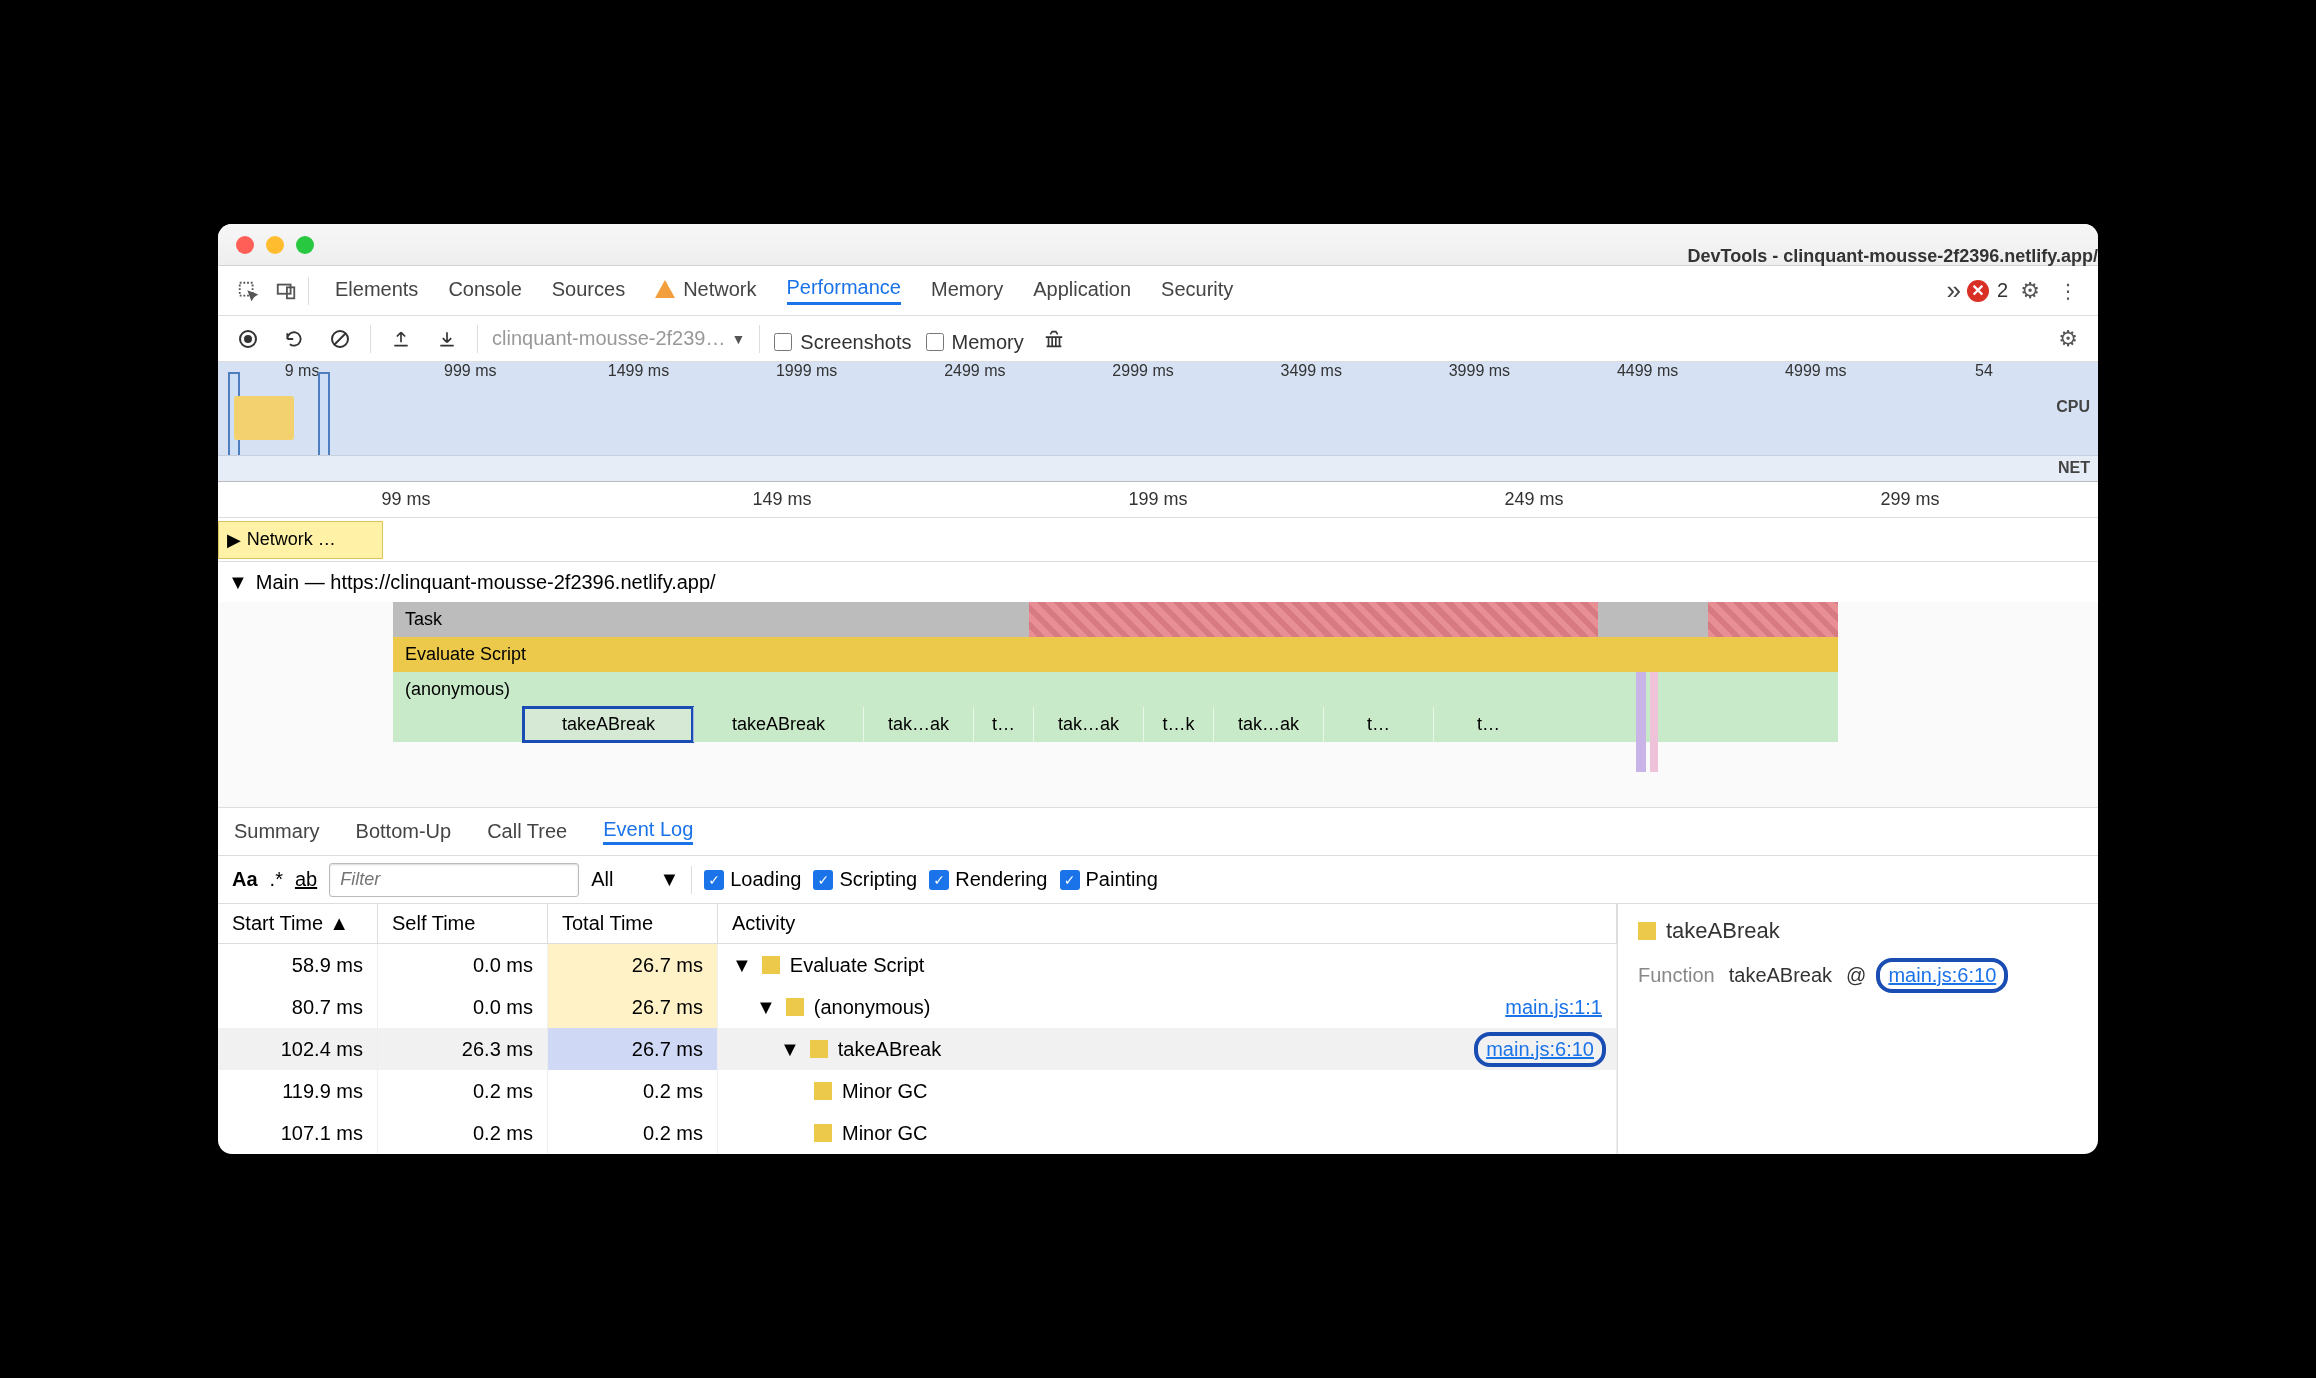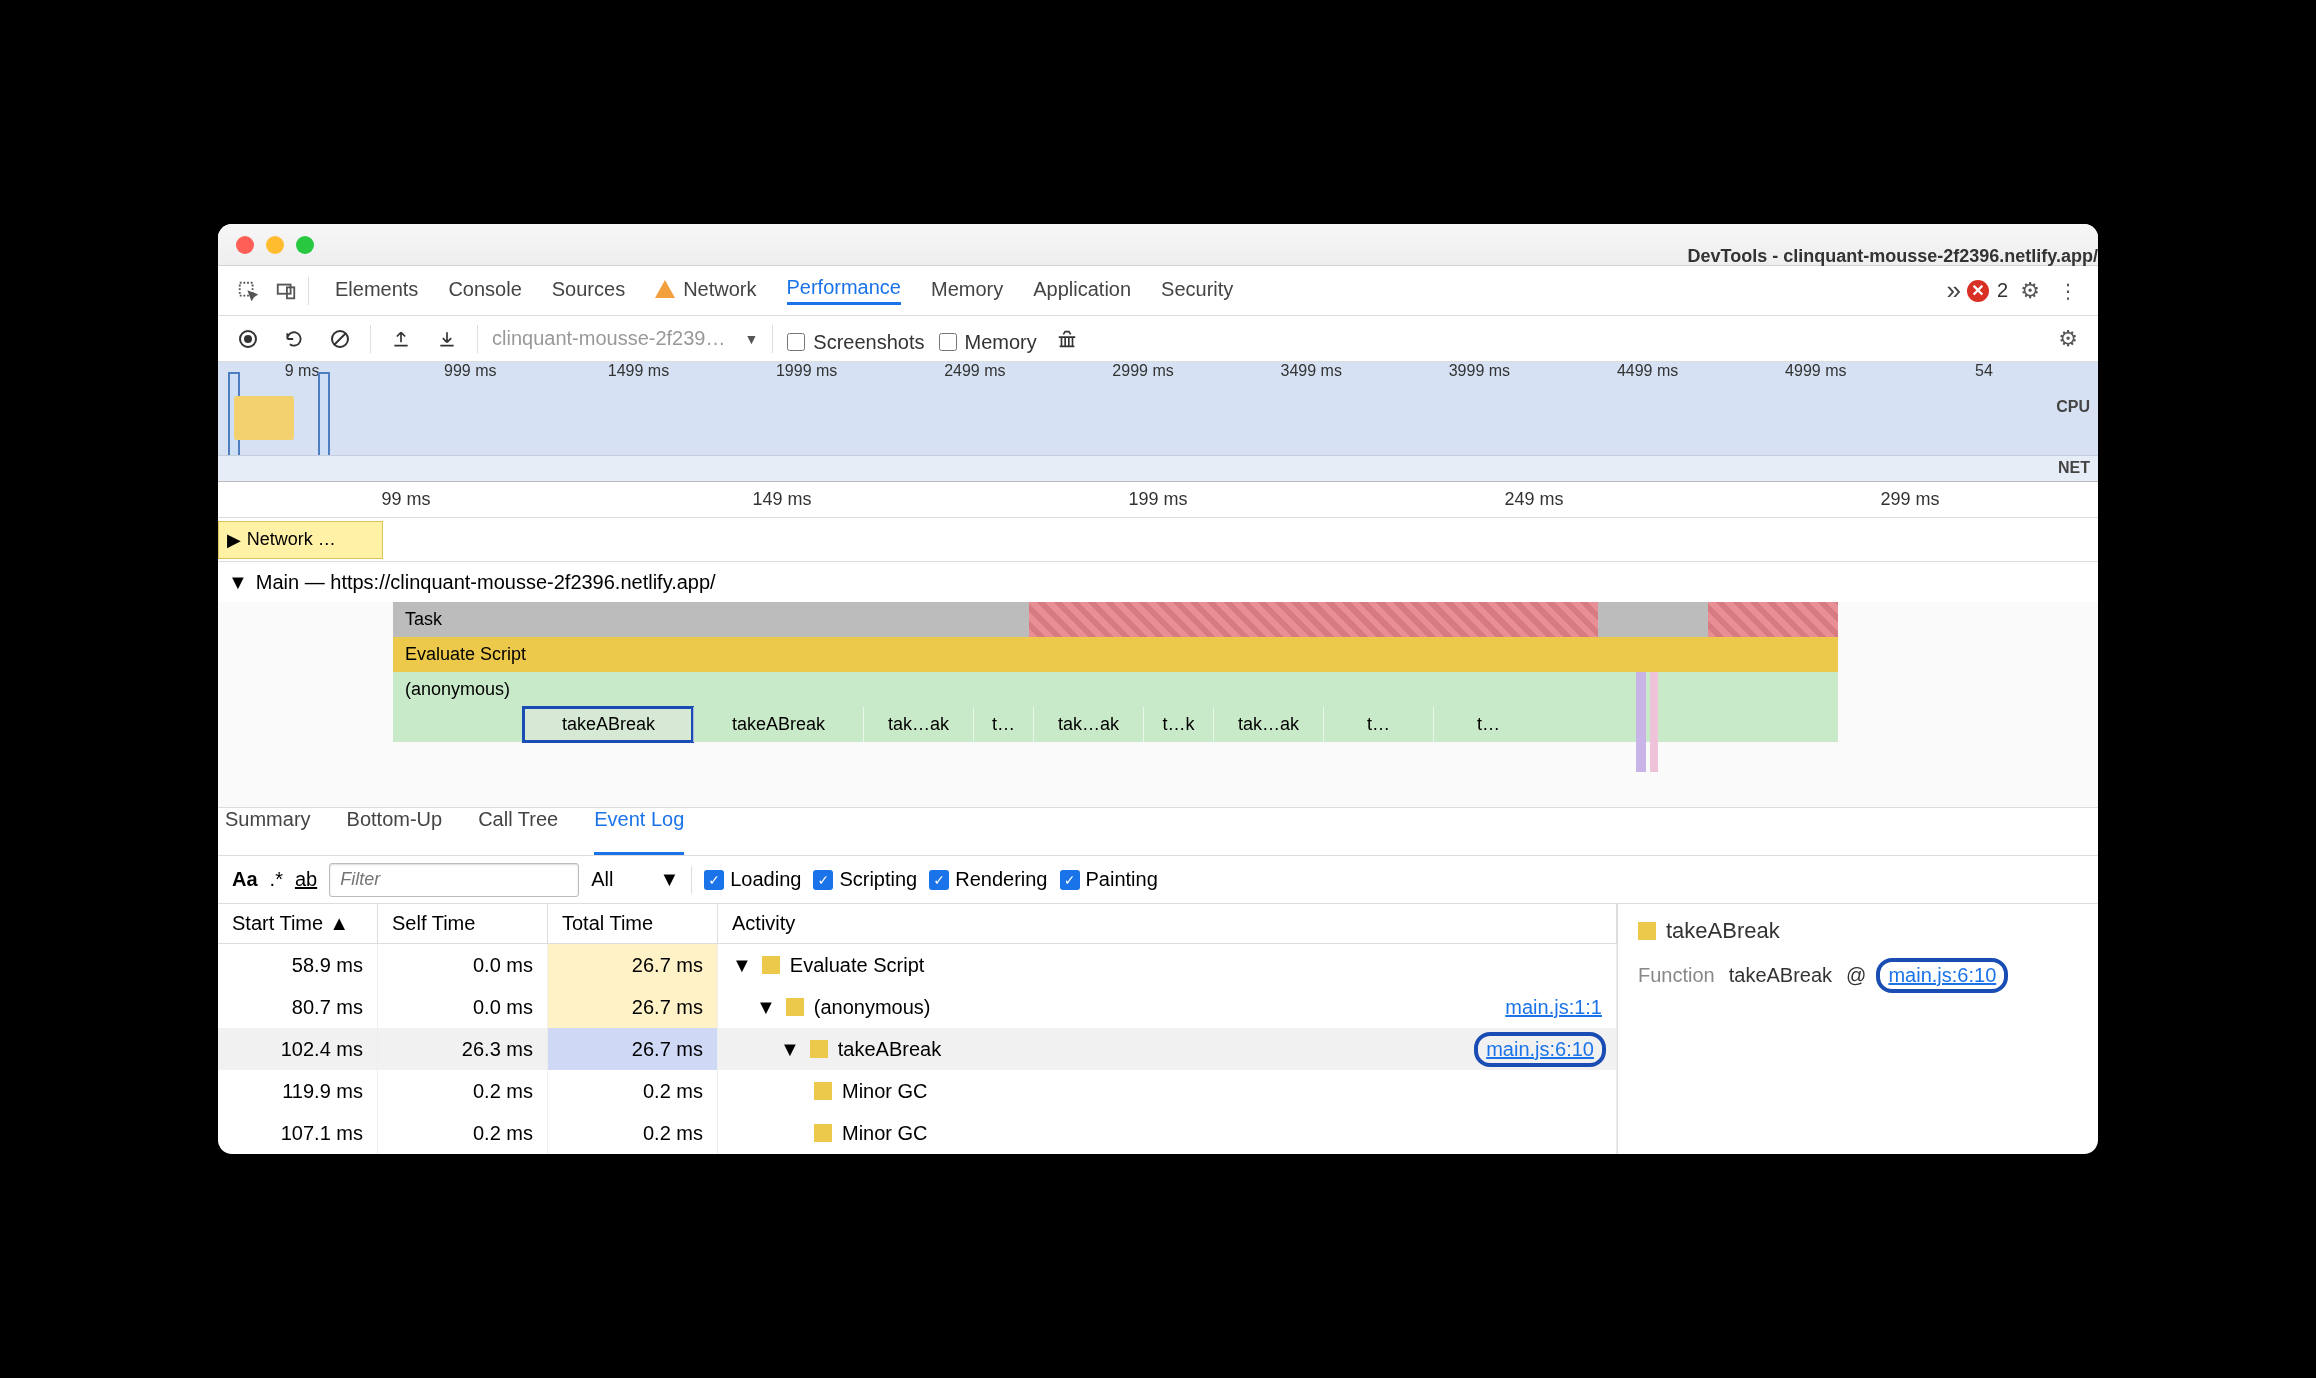--- a/index.html
+++ b/index.html
@@ -56,21 +56,21 @@
   .toolbar {
     height:46px;
     border-bottom:1px solid #ddd;
     display:flex;
     align-items:center;
     padding: 0 14px;
     gap:14px;
     color:#333;
   }
   .sep { width:1px; height:28px; background:#ddd; }
-  .dropdown { color:#999; display:flex; align-items:center; gap:19px; }
+  .dropdown { color:#999; display:flex; align-items:center; gap:6px; }
   .dropdown .caret { font-size:14px; color:#555; }
   .chk { display:flex; align-items:center; gap:8px;margin-top:7px; }
   .chk input { width:18px; height:18px; }
   .overview {
     height: 120px;
     background: linear-gradient(to bottom, #d6e2f3 0%, #d6e2f3 70%, #d6e2f3 70%);
     border-bottom:1px solid #bbb;
     position:relative;
   }
   .overview .ticks { display:flex; position:absolute; top:0; left:0; right:30px; height:24px; font-size:16px; color:#333;}
@@ -126,22 +126,23 @@
   .row-anon { top:70px; background:#c9eac8; }
   .row-calls { top:105px; background:#c9eac8; }
   .row-calls .callseg { height:100%; display:inline-flex; align-items:center; justify-content:center; padding:0 8px; border-left:1px solid rgba(255,255,255,0.6); white-space:nowrap; overflow:hidden;}
   .row-calls .sel { outline:3px solid #1a4db3; outline-offset:-2px; background:#d6e9d5;}
   .side-blocks { position:absolute; top:0; left:1380px; width:110px; height:175px;}
   .side-blocks .b { position:absolute; }
   .sb-gray {background:#bcbcbc;} .sb-yellow{background:#ecc94b;} .sb-green{background:#c9eac8;} .sb-purple{background:#c9b4e8;} .sb-pink{background:#eec2d9;}
   .tabs2 {
     height:48px;
     display:flex;
+    align-items:center;
     gap:36px;
-    padding:0 7px;
+    padding:0 16px;
     border-bottom:1px solid #ddd;
     font-size:20px;
     color:#444;
   }
   .tab2.active { color:#1a73e8; border-bottom:3px solid #1a73e8; padding-bottom:1px;}
   .filter-row {
     height:48px;
     display:flex;
     align-items:center;
     gap:12px;

